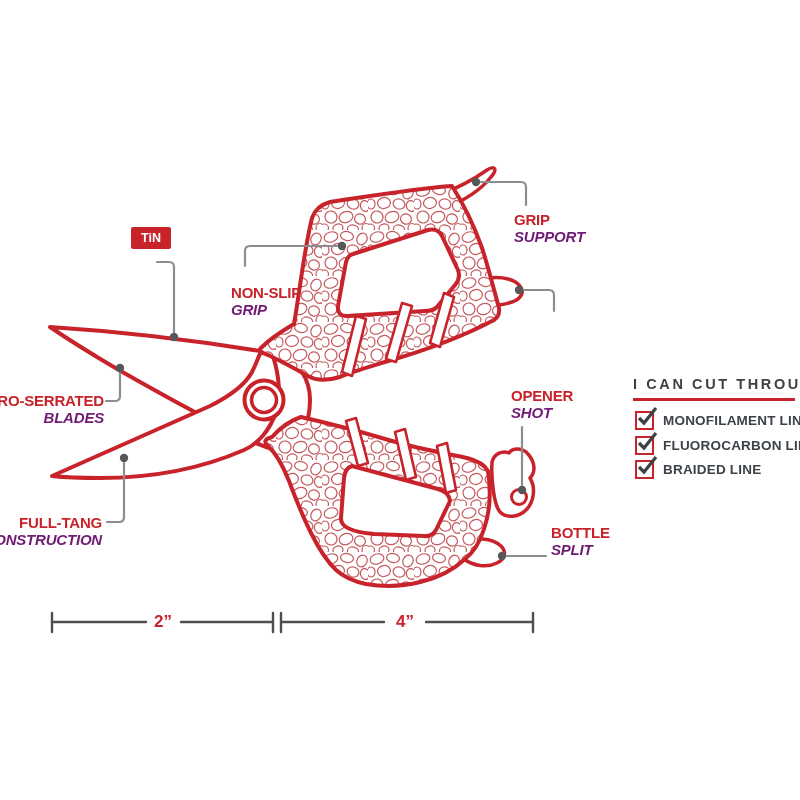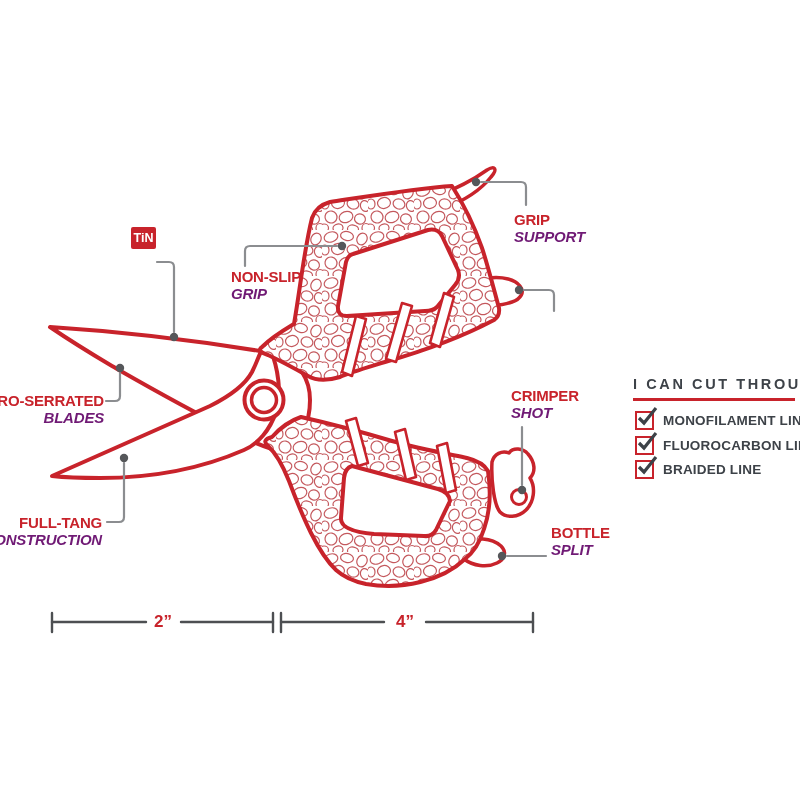--- a/index.html
+++ b/index.html
@@ -6,21 +6,21 @@
   #stage{
     position:relative;width:800px;height:800px;background:#ffffff;overflow:hidden;
     font-family:"Liberation Sans", sans-serif;
   }
   #art{position:absolute;left:0;top:0;}
   .callout{position:absolute;line-height:17px;white-space:nowrap;}
   .callout.r{text-align:right;}
   .co-title{display:block;font-weight:700;font-size:15px;color:#C8232B;letter-spacing:-0.2px;}
   .co-sub{display:block;font-style:italic;font-weight:700;font-size:15px;color:#701a75;letter-spacing:-0.2px;}
   .badge{
-    position:absolute;left:131px;top:227px;width:25px;height:22px;background:#C8232B;
+    position:absolute;left:131px;top:227px;width:40px;height:22px;background:#C8232B;
     color:#fff;font-weight:700;font-size:12.5px;display:flex;align-items:center;justify-content:center;
     border-radius:2px;
   }
   .dim-label{position:absolute;width:40px;text-align:center;font-weight:700;font-size:17px;color:#C8232B;}
   
   .panel{position:absolute;left:633px;top:376px;width:167px;}
   .panel-title{font-weight:700;font-size:14.5px;color:#3D4248;letter-spacing:2.6px;white-space:nowrap;}
   .panel-rule{margin-top:6px;width:162px;height:3px;background:#C8232B;}
   .check-row{position:absolute;left:2px;display:flex;align-items:center;}
   .checkbox{position:relative;width:15px;height:15px;border:2.5px solid #C8232B;background:#fff;flex:none;}
@@ -139,21 +139,21 @@
       <line x1="52" y1="622" x2="146" y2="622"></line>
       <line x1="181" y1="622" x2="273" y2="622"></line>
       <line x1="281" y1="622" x2="384" y2="622"></line>
       <line x1="426" y1="622" x2="533" y2="622"></line>
     </g>
   </svg>
 
   <div class="badge">TiN</div>
 
 
-  <div class="callout" style="left:231px;top:268px;">
+  <div class="callout" style="left:231px;top:284px;">
     <span class="co-title">NON-SLIP</span>
     <span class="co-sub">GRIP</span>
   </div>
 
   <div class="callout" style="left:514px;top:211px;">
     <span class="co-title">GRIP</span>
     <span class="co-sub">SUPPORT</span>
   </div>
 
 
@@ -161,21 +161,21 @@
     <span class="co-title">MICRO-SERRATED</span>
     <span class="co-sub">BLADES</span>
   </div>
 
   <div class="callout r" style="right:698px;top:514px;">
     <span class="co-title">FULL-TANG</span>
     <span class="co-sub">CONSTRUCTION</span>
   </div>
 
   <div class="callout" style="left:511px;top:387px;">
-    <span class="co-title">CRIMPER</span>
+    <span class="co-title">OPENER</span>
     <span class="co-sub">SHOT</span>
   </div>
 
   <div class="callout" style="left:551px;top:524px;">
     <span class="co-title">BOTTLE</span>
     <span class="co-sub">SPLIT</span>
   </div>
 
   <div class="panel">
     <div class="panel-title">I CAN CUT THROUGH</div>

